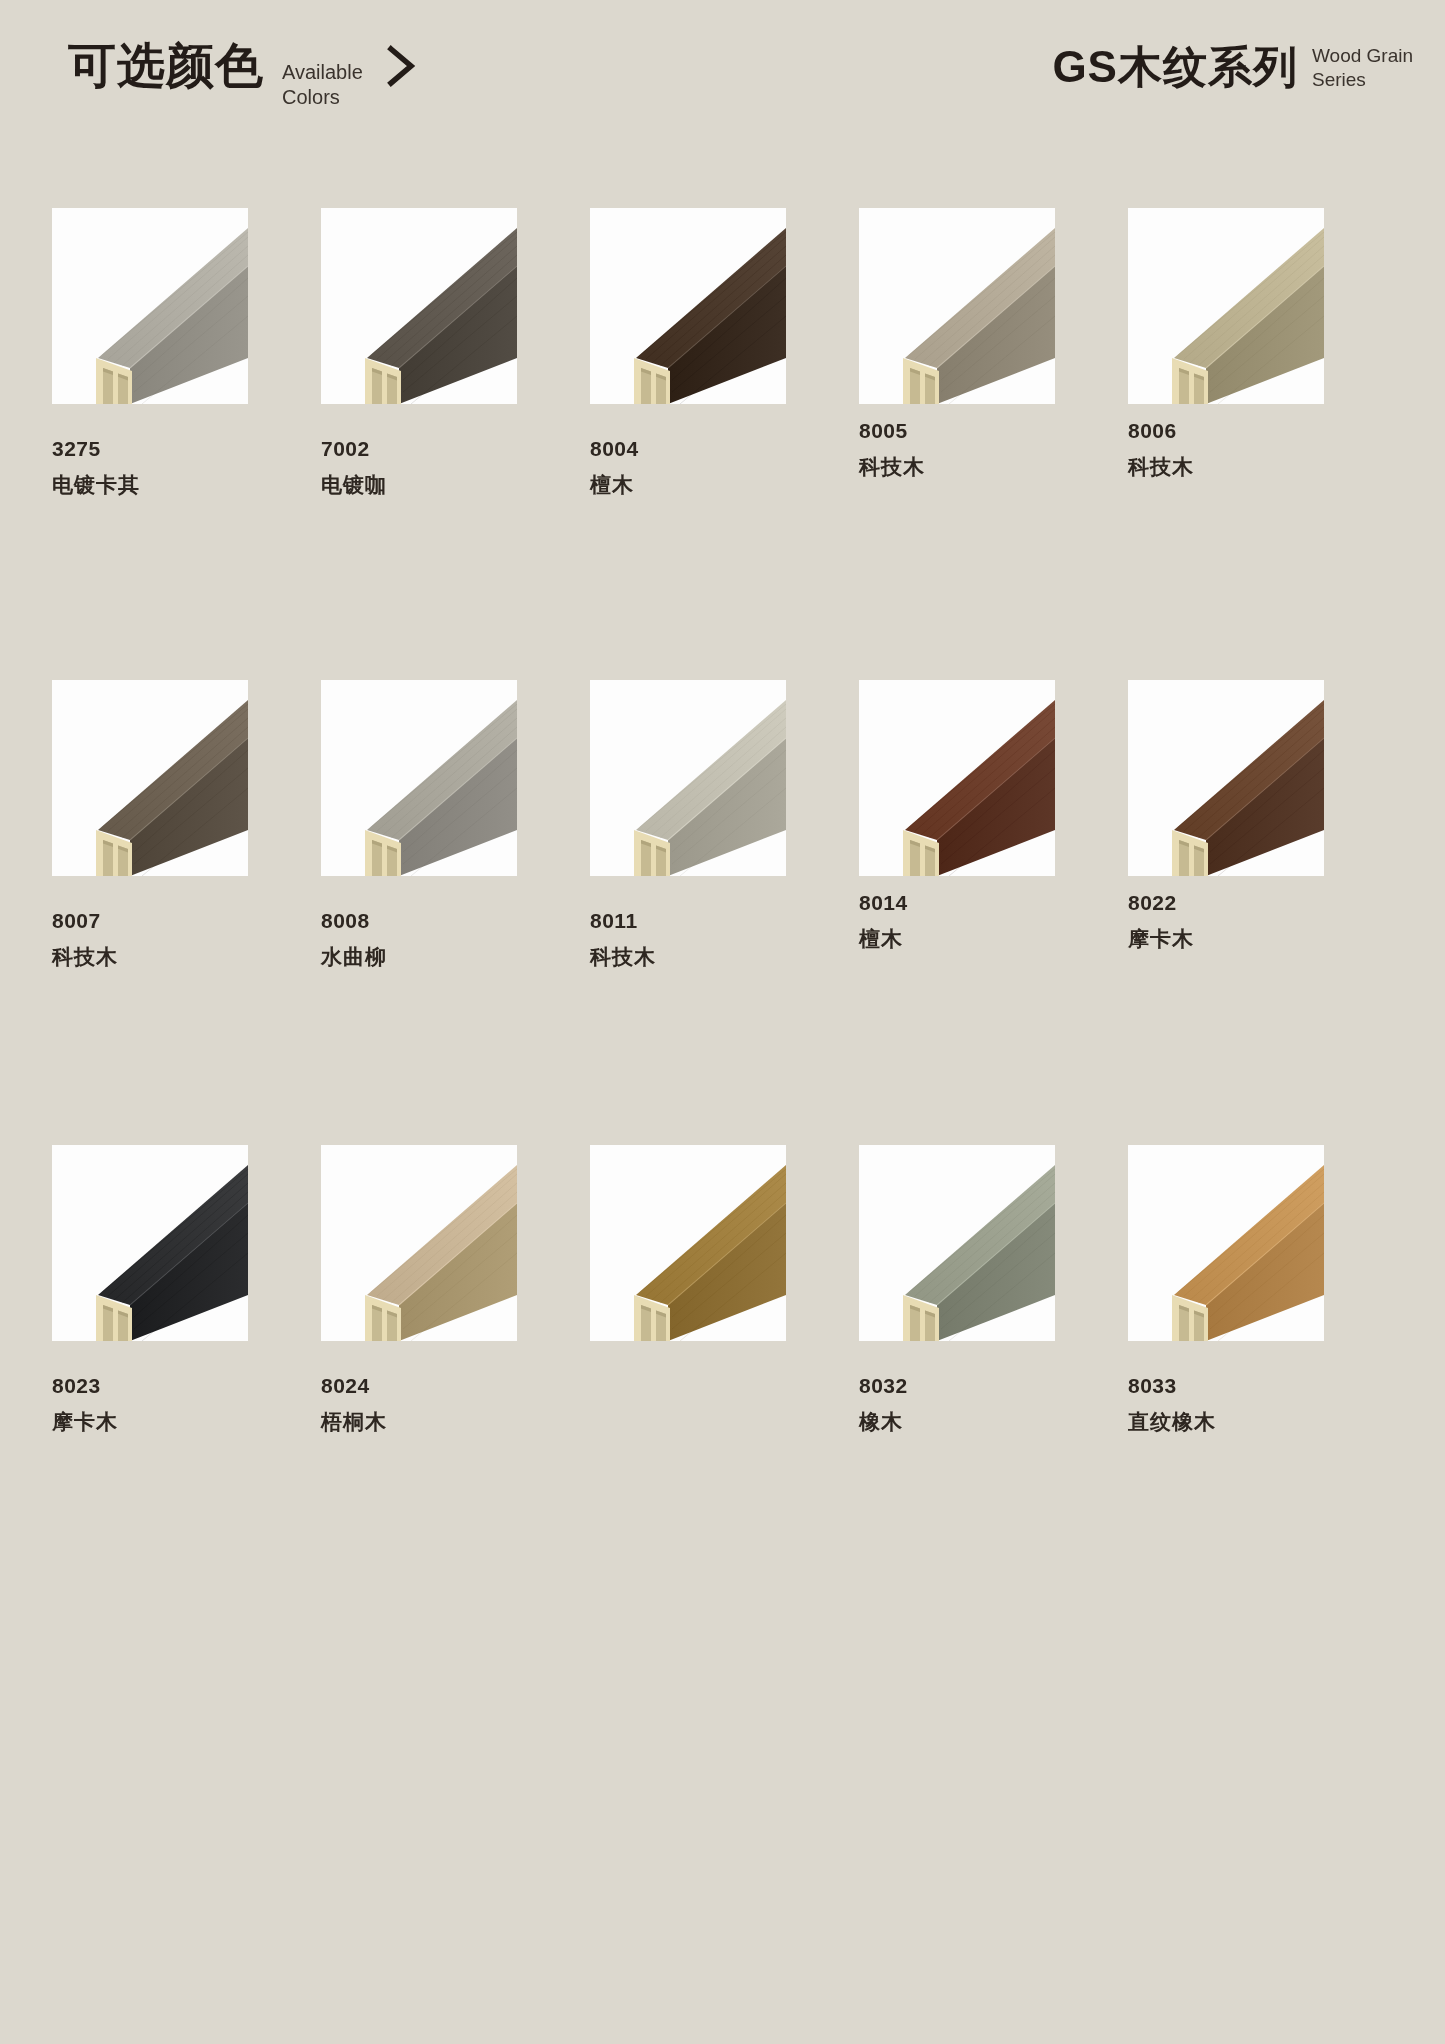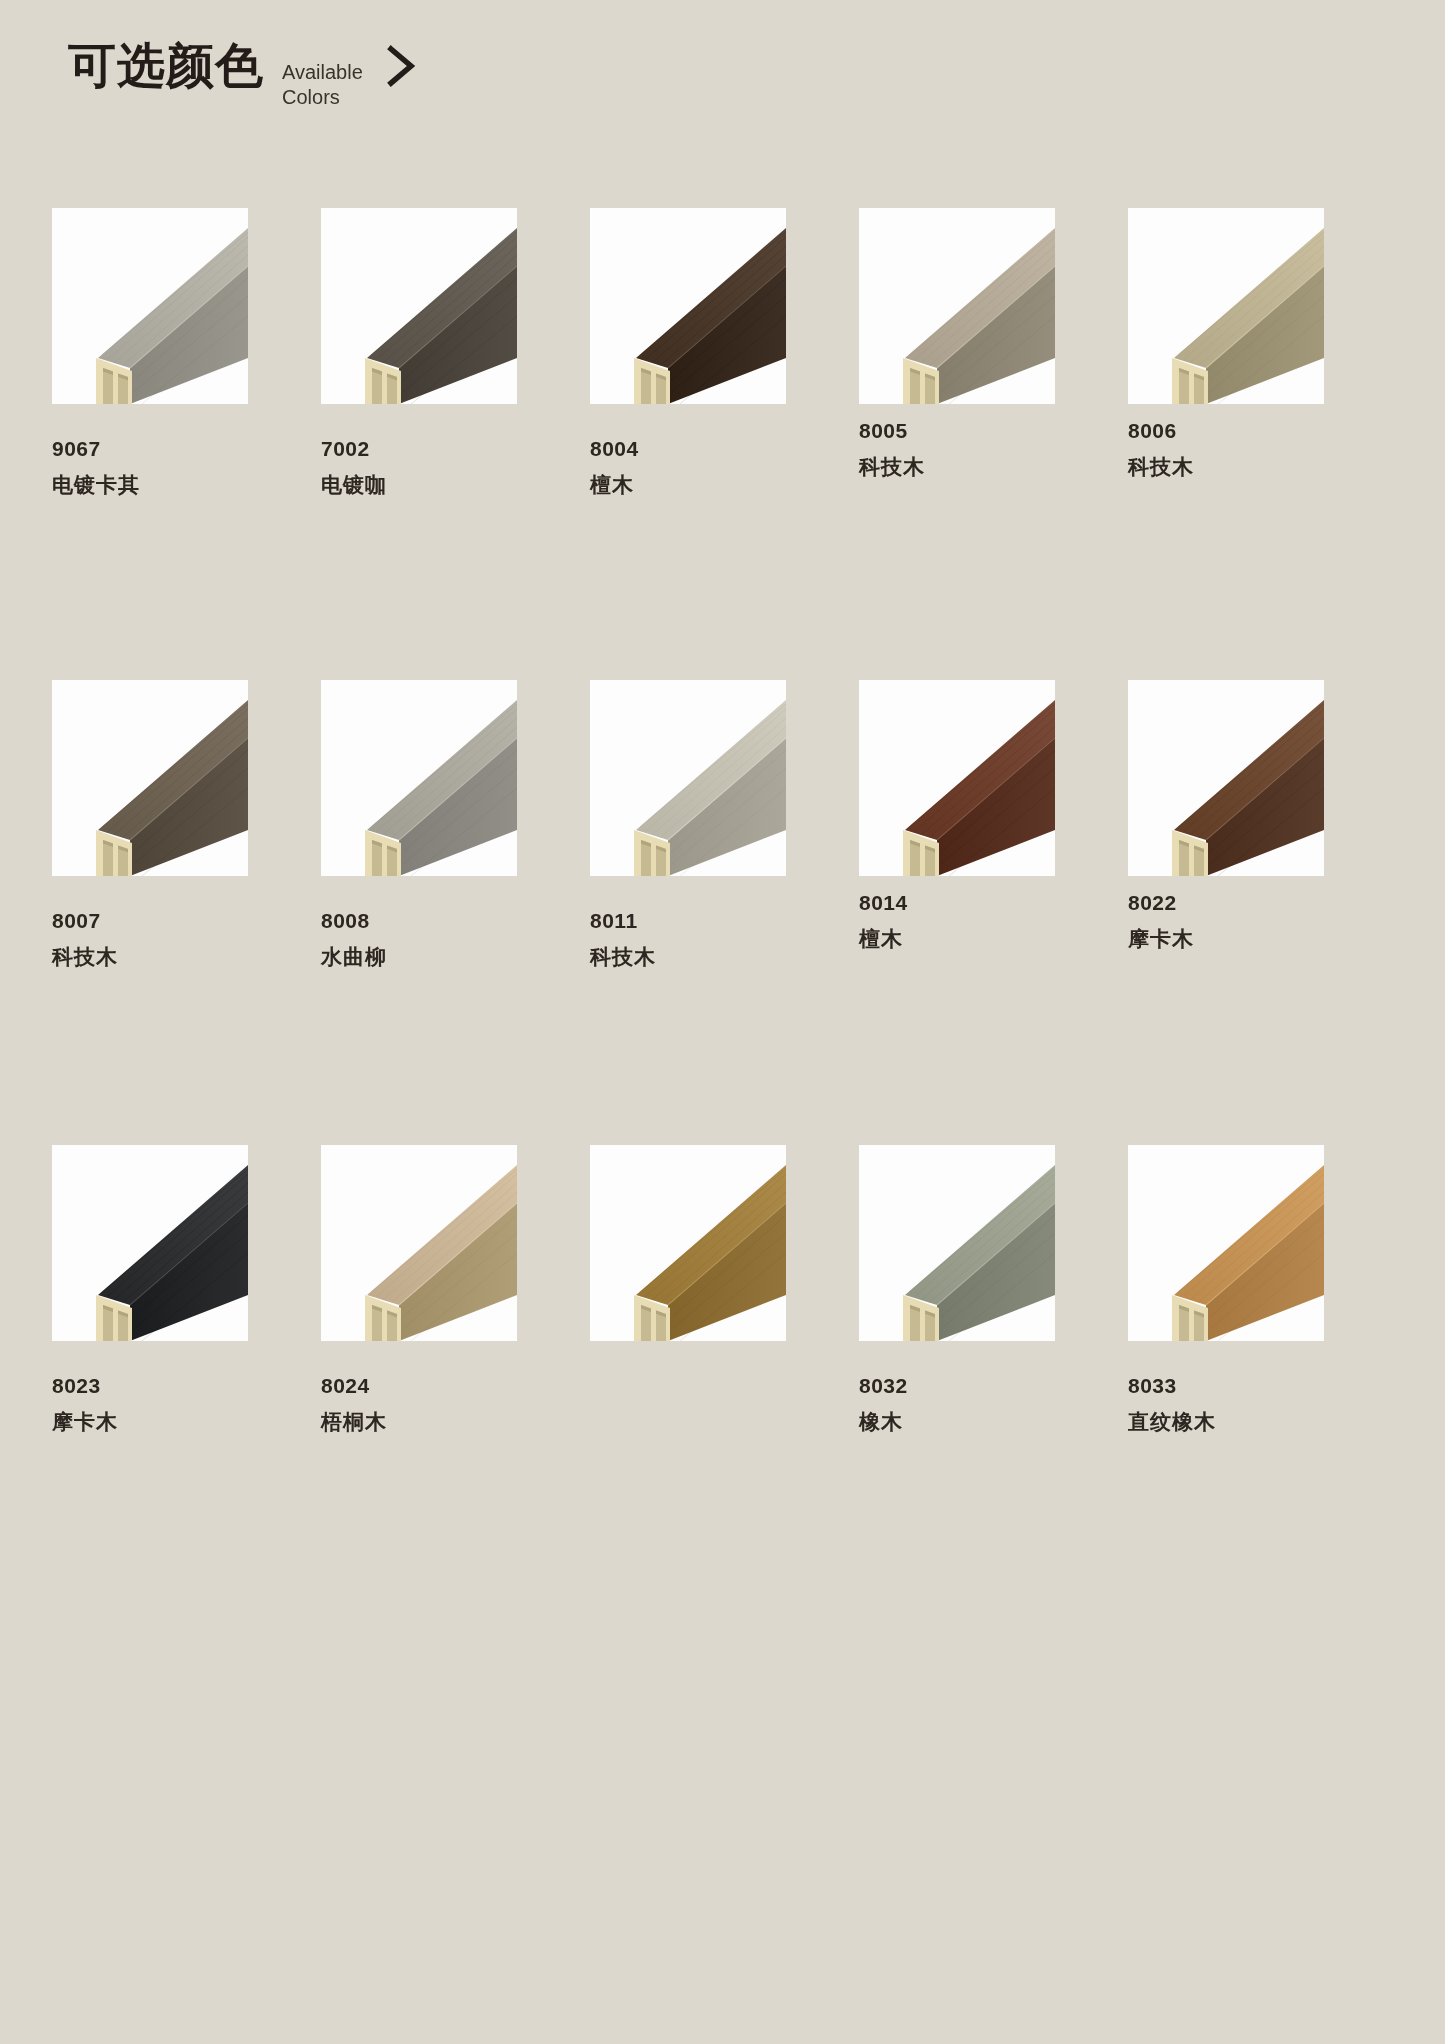--- a/index.html
+++ b/index.html
@@ -91,20 +91,27 @@
     <div class="hdr-cn">可选颜色</div>
     <div class="hdr-en">
       <span class="l1">Available</span>
       <span class="l2">Colors</span>
     </div>
     <svg class="chev" viewBox="0 0 34 44">
       <path d="M6 5 L26 22 L6 39" fill="none" stroke="#231c18" stroke-width="5.5" stroke-linecap="square" stroke-linejoin="miter"></path>
     </svg>
   </div>
 
+  <div class="hdr-right">
+    <div class="hdr-cn">GS木纹系列</div>
+    <div class="hdr-en">
+      <span class="l1">Wood Grain</span>
+      <span class="l2">Series</span>
+    </div>
+  </div>
 
 </div>
 
 <div class="grid" id="grid">
     <div class="row row-0">
       <div class="cell">
         <div class="swatch">
   <svg class="tube" viewBox="0 0 196 196">
     <defs>
       <linearGradient id="gt1" x1="0" y1="1" x2="1" y2="0">
@@ -147,21 +154,21 @@
       <line x1="50" y1="147" x2="196" y2="24"></line>
     </g>
     <g opacity="0.13" stroke="#646158" stroke-width="0.9">
       <line x1="196" y1="70" x2="82" y2="172"></line>
       <line x1="196" y1="88" x2="82" y2="184"></line>
       <line x1="196" y1="108" x2="90" y2="196"></line>
     </g>
   </svg>
         </div>
         <div class="label">
-          <div class="code">9067</div>
+          <div class="code">3275</div>
           <div class="name">电镀卡其</div>
         </div>
       </div>
       <div class="cell">
         <div class="swatch">
   <svg class="tube" viewBox="0 0 196 196">
     <defs>
       <linearGradient id="gt2" x1="0" y1="1" x2="1" y2="0">
         <stop offset="0%" stop-color="#575047"></stop>
         <stop offset="45%" stop-color="#615a51"></stop>

